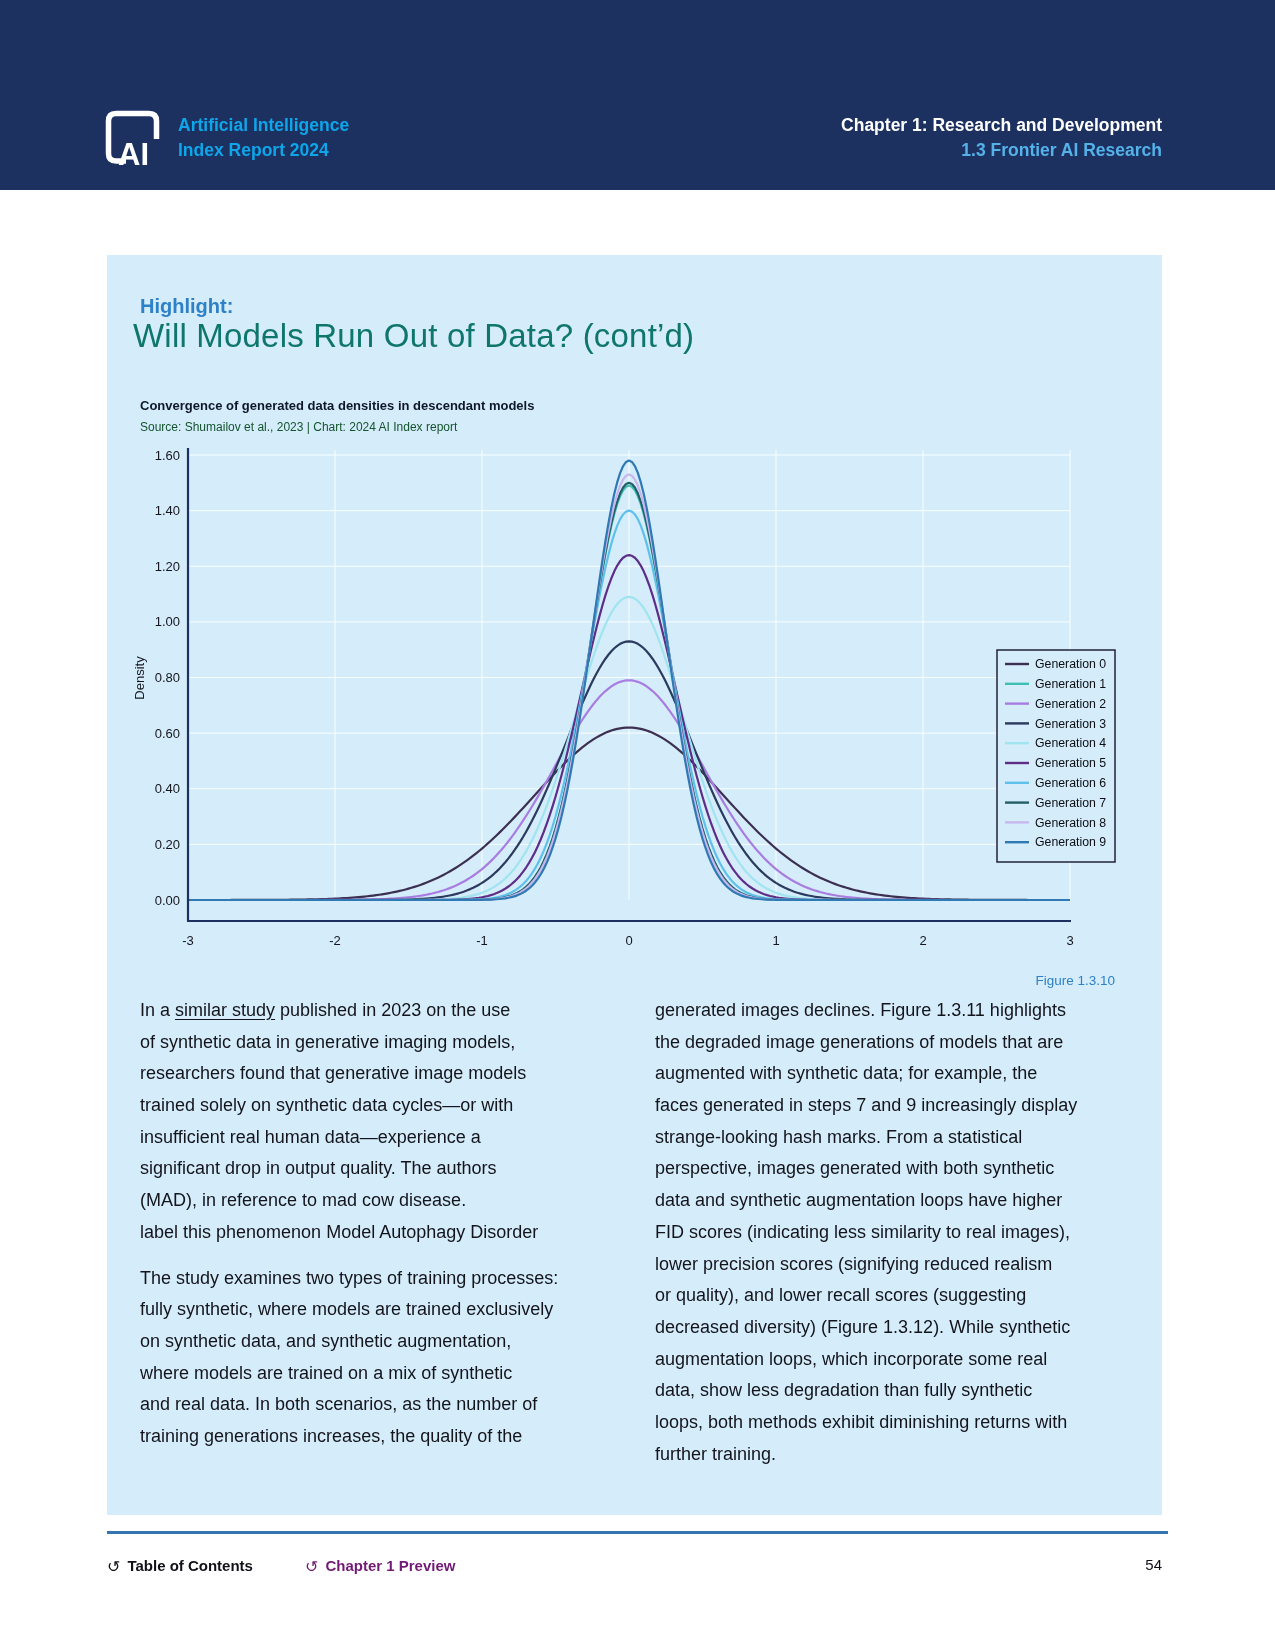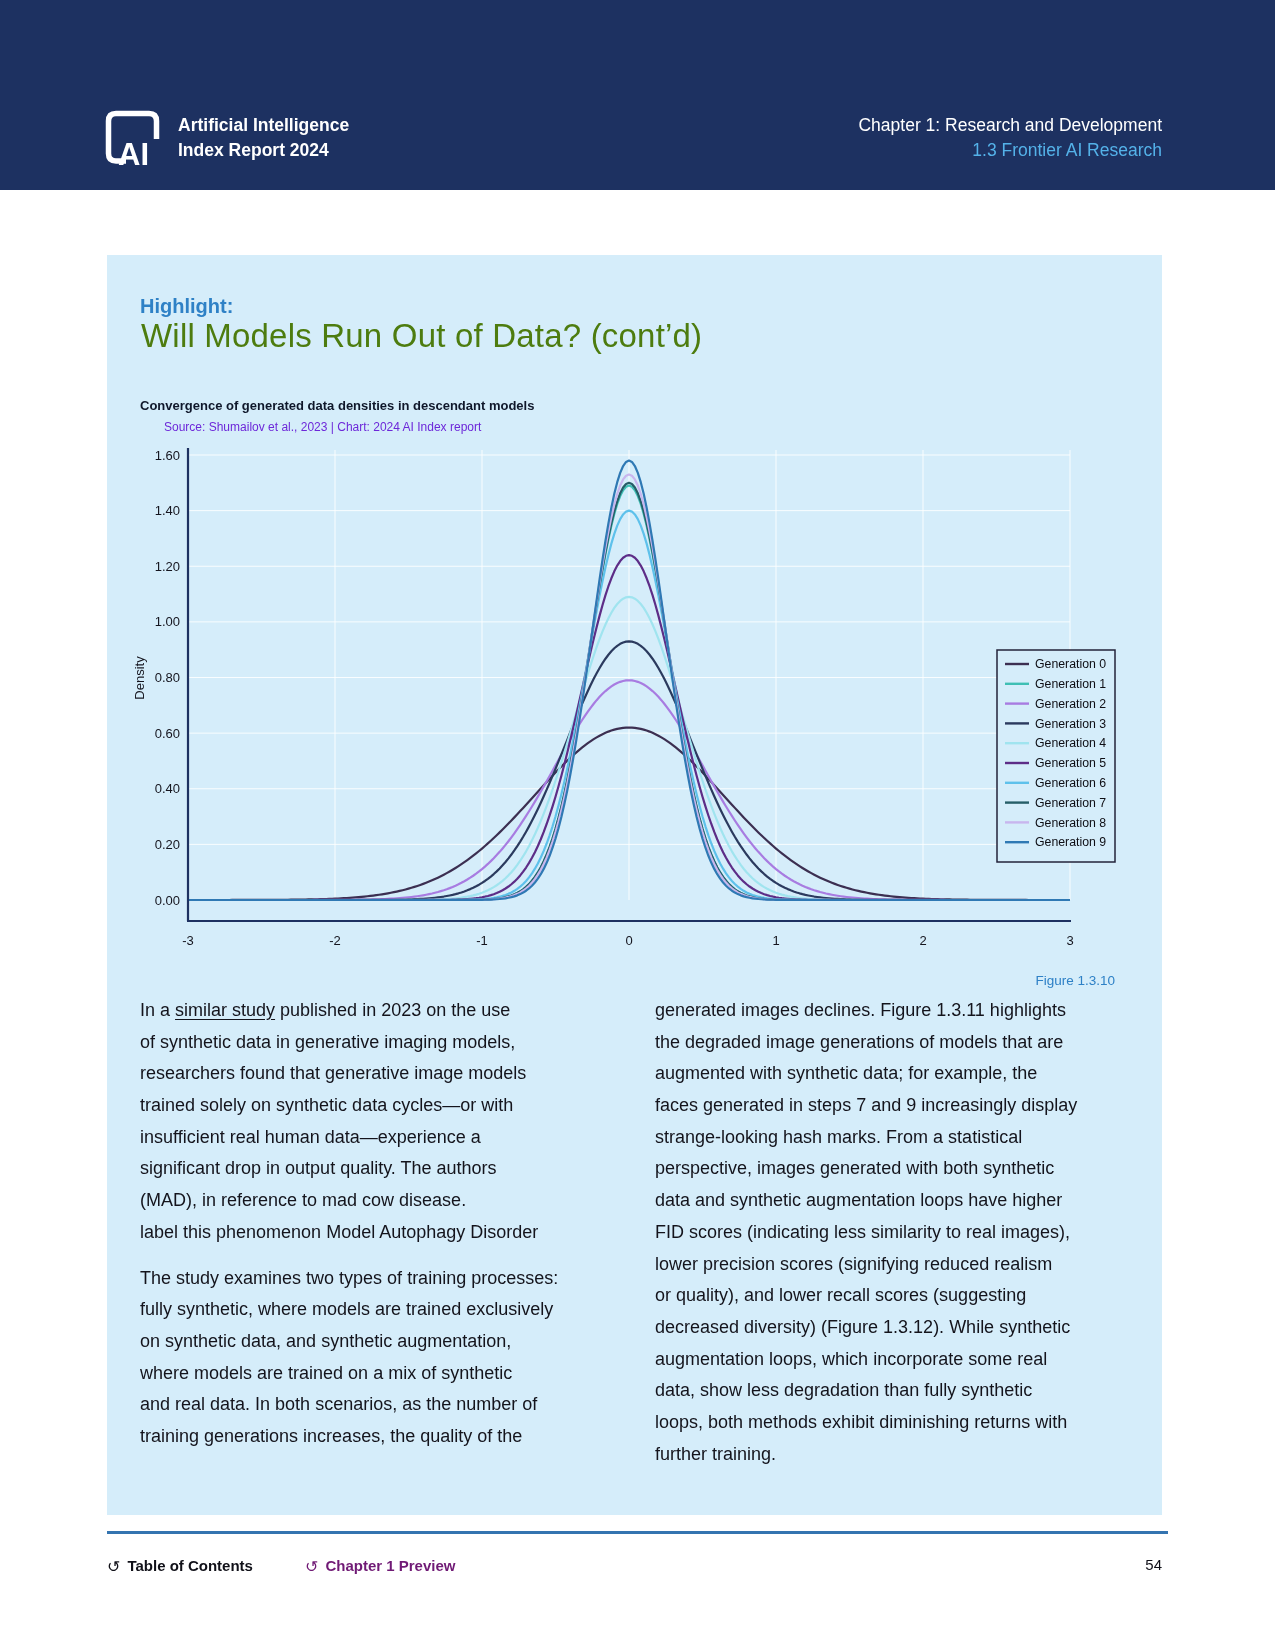--- a/index.html
+++ b/index.html
@@ -3,30 +3,30 @@
 <meta charset="utf-8">
 <style>
   html,body { margin:0; padding:0; background:#ffffff; }
   .page {
     position:relative; width:1275px; height:1650px; background:#ffffff;
     font-family:"Liberation Sans", sans-serif; overflow:hidden;
   }
   
   .hdr { position:absolute; left:0; top:0; width:1275px; height:190px; background:#1d3161; }
   .logo { position:absolute; left:105px; top:110px; width:56px; height:58px; }
-  .brand { position:absolute; left:178px; top:113px; color:#ffffff; font-weight:bold; font-size:17.5px; line-height:25px; }
-  .chinfo { position:absolute; right:113px; top:113px; text-align:right; font-weight:normal; font-size:17.5px; line-height:25px;margin-left:43px; }
+  .brand { position:absolute; left:178px; top:113px; color:#0ea5e9; font-weight:bold; font-size:17.5px; line-height:25px; }
+  .chinfo { position:absolute; right:113px; top:113px; text-align:right; font-weight:bold; font-size:17.5px; line-height:25px;margin-left:43px; }
   .chinfo .ch1 { color:#ffffff; }
   .chinfo .ch2 { color:#54b2e9; }
   
   .card { position:absolute; left:107px; top:255px; width:1055px; height:1260px; background:#d5edfa; }
   .hl-label { position:absolute; left:33px; top:40px; font-size:20px; font-weight:bold; color:#2e81c6; }
-  .hl-title { position:absolute; left:34px; top:62px; margin:0; font-size:33px; font-weight:500; color:#4d7c0f; letter-spacing:0.2px; }
+  .hl-title { position:absolute; left:26px; top:62px; margin:0; font-size:33px; font-weight:500; color:#0f766e; letter-spacing:0.2px; }
   .chart-title  { position:absolute; left:33px; top:143px; font-size:13px; font-weight:bold; color:#0f172a; }
-  .chart-source { position:absolute; left:33px; top:165px; font-size:12px; color:#6d28d9;margin-left:24px; }
+  .chart-source { position:absolute; left:33px; top:165px; font-size:12px; color:#14532d; }
   .chart-svg { position:absolute; left:23px; top:185px; }
   .fig-label { position:absolute; right:47px; top:718px; font-size:13.5px; color:#2e81c6; }
   
   .col { position:absolute; top:745px; font-size:18px; color:#14141c; }
   .col-left  { left:33px;  width:485px; }
   .col-right { left:548px; width:490px; }
   .line { height:31.7px; white-space:nowrap; }
   .pgap { height:14px; }
   .link { color:#14141c; text-decoration:underline; text-underline-offset:3px;margin-top:41px; }
   

